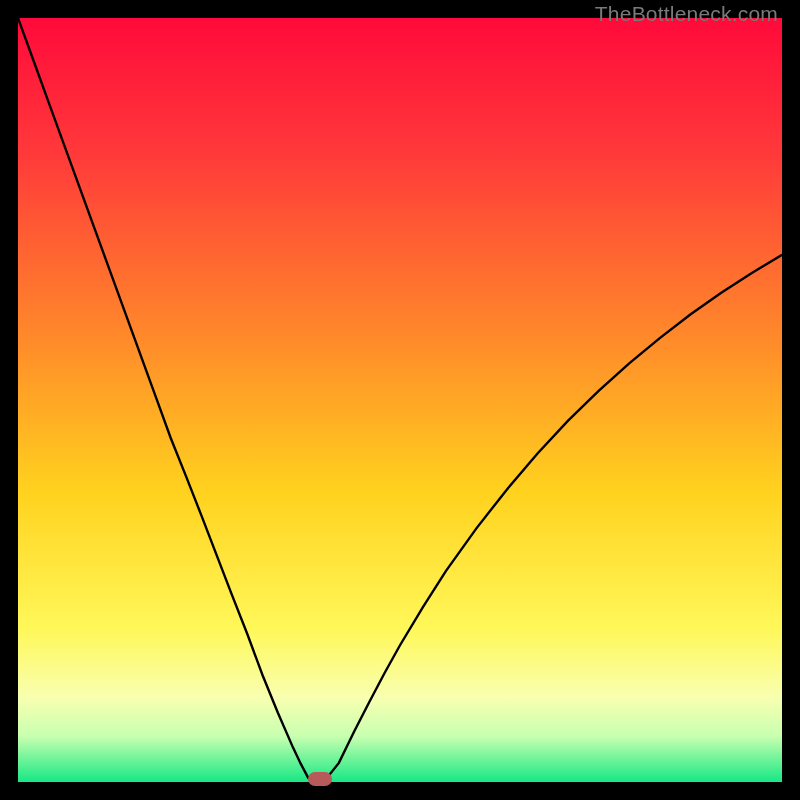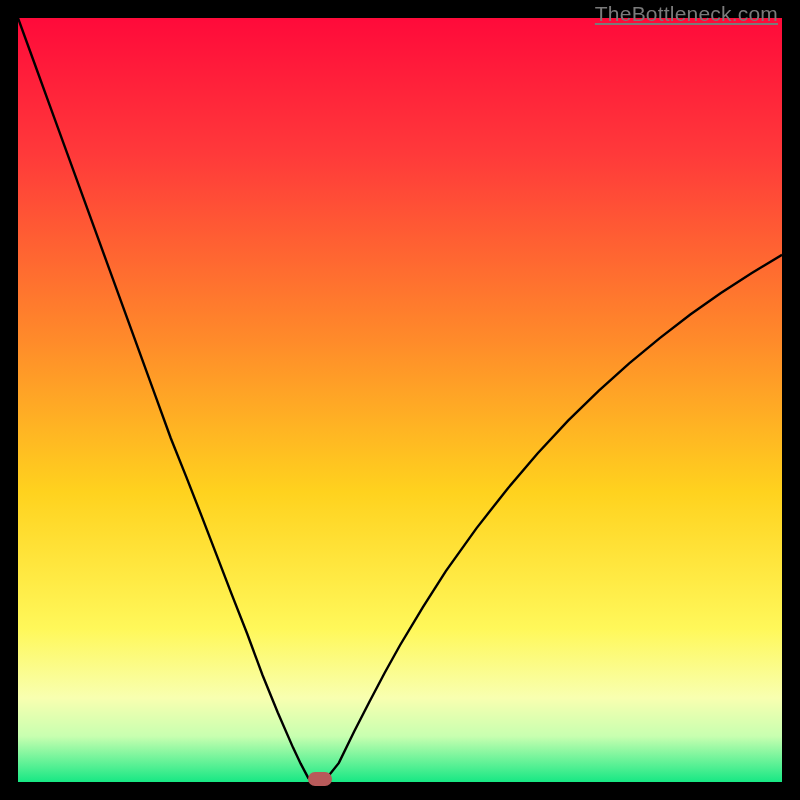--- a/index.html
+++ b/index.html
@@ -27,21 +27,20 @@
     height: 764px;
   }
   .watermark {
     position: absolute;
     top: 2px;
     right: 22px;
     color: #7a7a7a;
     font-size: 21px;
     font-weight: 500;
     letter-spacing: 0.2px;
-    text-decoration: underline;
   }
   .marker {
     position: absolute;
     width: 24px;
     height: 14px;
     border-radius: 7px;
     background: #b85a5a;
     transform: translate(-50%, -50%);
   }
 </style>

